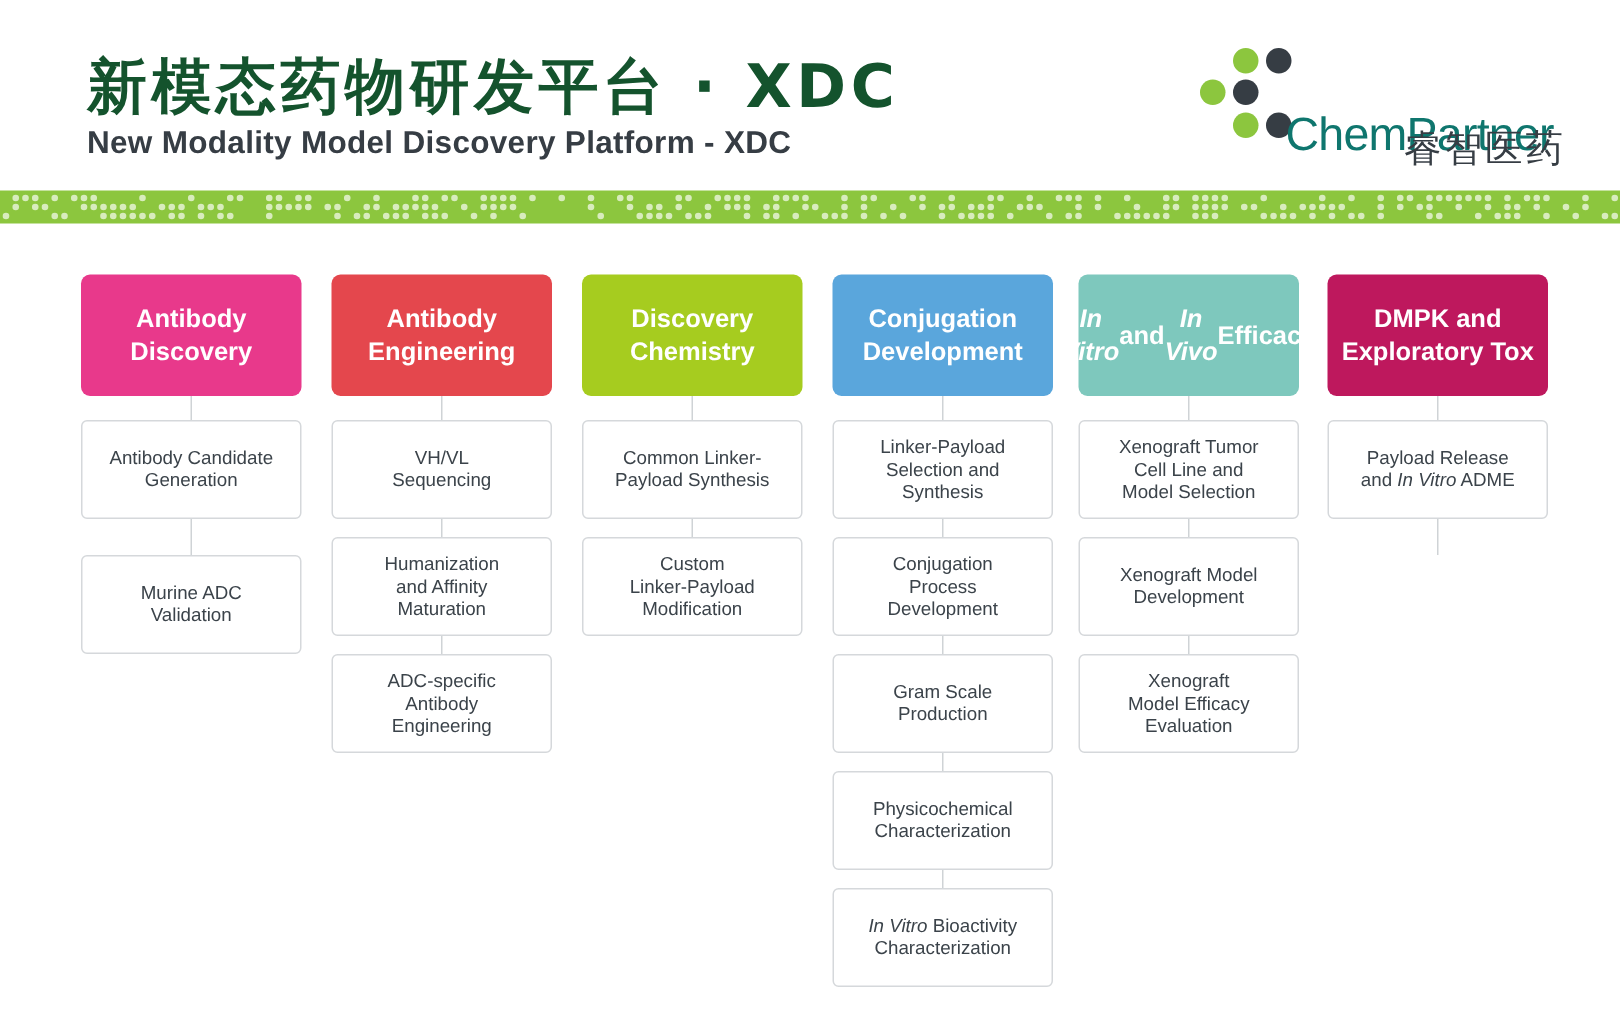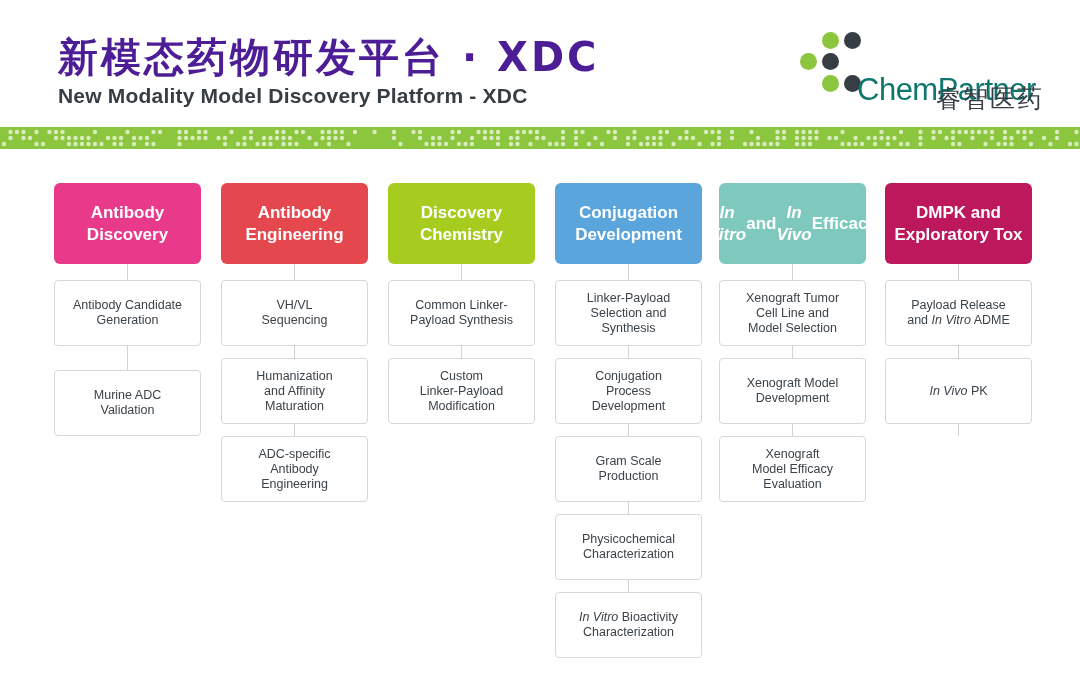--- a/index.html
+++ b/index.html
@@ -2,21 +2,21 @@
 <html><head>
 <meta charset="utf-8">
 <style>
   html, body { margin: 0; padding: 0; }
   body {
     width: 1080px; height: 688px; background: #ffffff; position: relative; overflow: hidden;
     font-family: "DejaVu Sans", "Liberation Sans", sans-serif; color: #3b434a;
   }
   .title-cn {
     position: absolute; left: 58px; top: 30px; font-size: 40px; font-weight: bold;
-    color: #4c1d95; letter-spacing: 3px; white-space: nowrap;
+    color: #14532d; letter-spacing: 3px; white-space: nowrap;
   }
   .title-en {
     position: absolute; left: 58px; top: 84px; font-size: 21px; color: #363d44; white-space: nowrap;
     font-family: "Liberation Sans", sans-serif; font-weight: bold; letter-spacing: 0.2px;
   }
   .logo { position: absolute; left: 798px; top: 30px; width: 250px; height: 80px; }
   .logo .dot { position: absolute; width: 17px; height: 17px; border-radius: 50%; }
   .logo .text-en {
     position: absolute; left: 59px; top: 14px; font-size: 31px; color: #0f766e;
     font-family: "Liberation Sans", sans-serif; letter-spacing: -0.5px; white-space: nowrap; margin-top: 28px;
@@ -391,18 +391,15 @@
         <span>Xenograft<br>Model Efficacy<br>Evaluation</span>
       </div>
     </div>
     <div class="col" style="left: 885px;">
       <div class="header" style="background: #be185d;">DMPK and<br>Exploratory Tox</div>
       <div class="connector"></div>
       <div class="box">
         <span>Payload Release<br>and <i>In Vitro</i> ADME</span>
       </div>
       <div class="connector short"></div>
-      <div class="box">
-        <span><i>In Vivo</i> PK</span>
-      </div>
       <div class="connector short"></div>
     </div>
   </div>
 
 </body></html>

